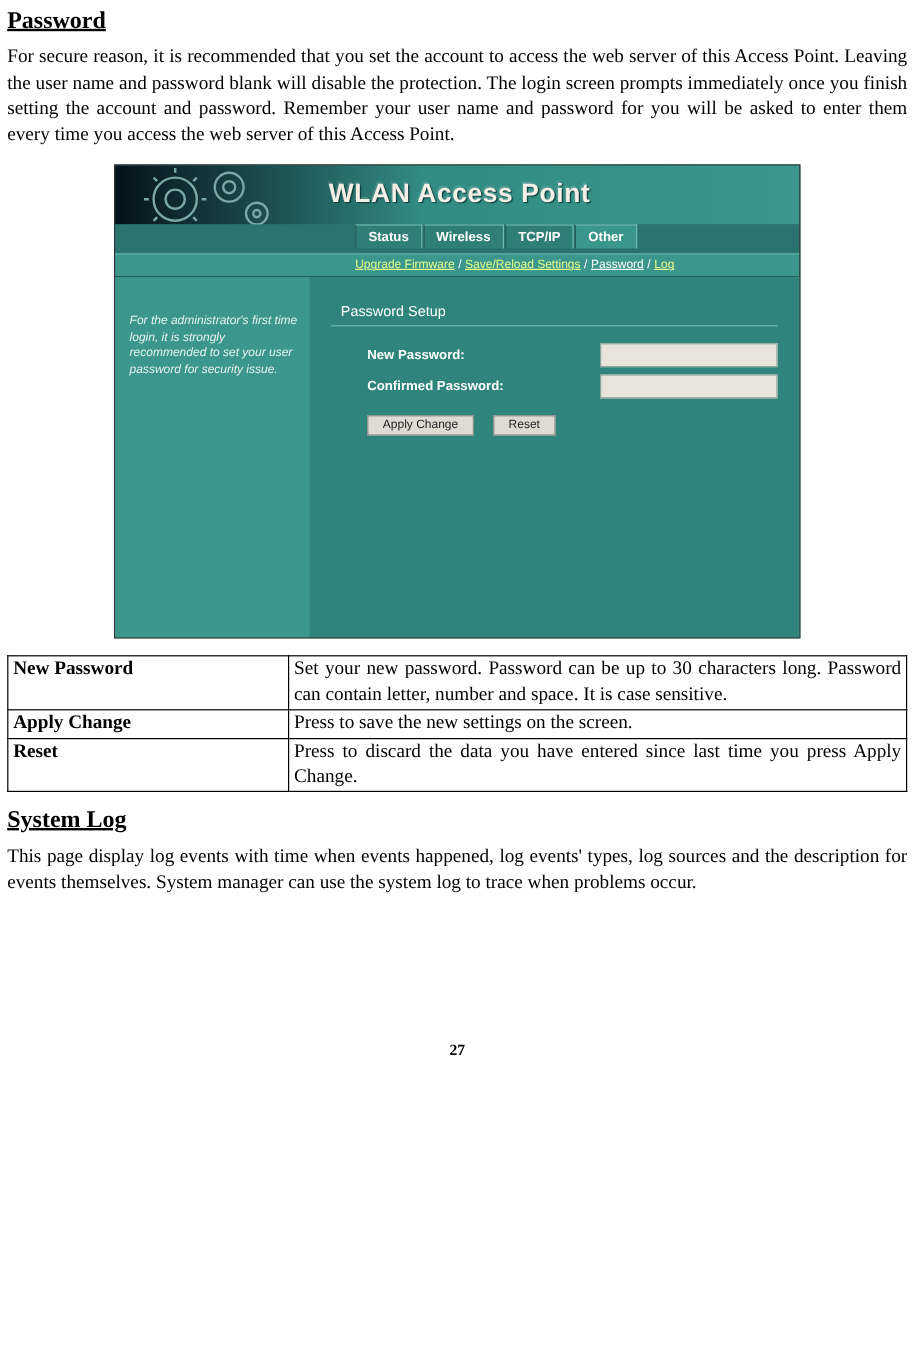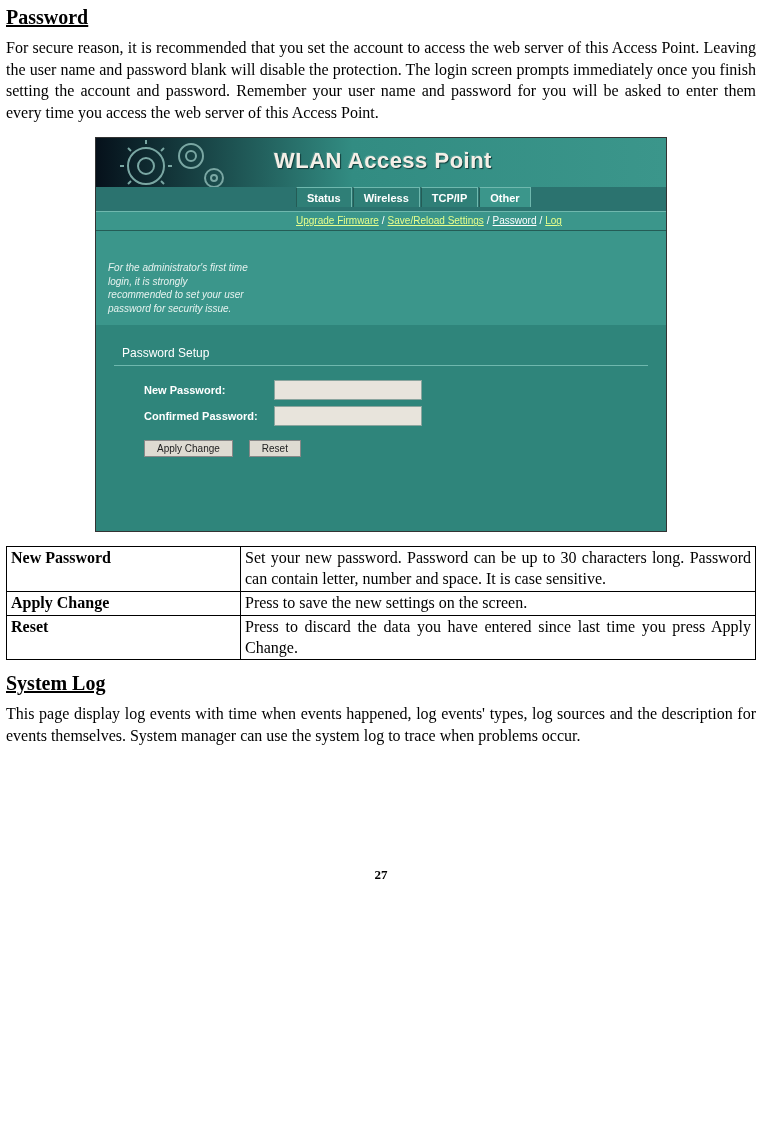--- a/index.html
+++ b/index.html
@@ -93,21 +93,20 @@
       color: #e7ff8c;
       text-decoration: underline;
     }
     .subtabs-row a.current { color: #fff; text-decoration: underline; }
     .subtabs-row .sep { color: #fff; padding: 0 3px; }
 
     .router-body {
       display: flex;
       min-height: 300px;
       background: #3b968b;
-      flex-direction: column;
     }
     .router-side {
       width: 140px;
       padding: 30px 10px 10px 12px;
       color: #e6f2ef;
       font-family: Arial, sans-serif;
       font-size: 10px;
       font-style: italic;
       line-height: 1.35;
       background: #3b968b;
@@ -122,20 +121,21 @@
       font-size: 12px;
       color: #fff;
       padding: 5px 8px;
       margin-bottom: 14px;
       border-bottom: 1px solid #6fb8ae;
     }
     .form-row {
       display: flex;
       align-items: center;
       margin: 6px 0 6px 30px;
+      justify-content: space-between;
     }
     .form-label {
       width: 130px;
       color: #fff;
       font-family: Arial, sans-serif;
       font-size: 11px;
       font-weight: bold;
       text-align: left;
     }
     .form-input {

